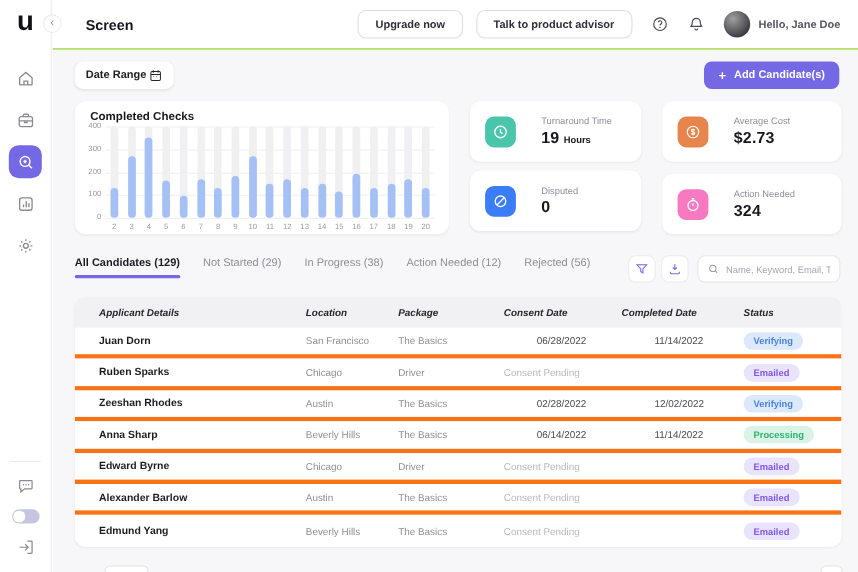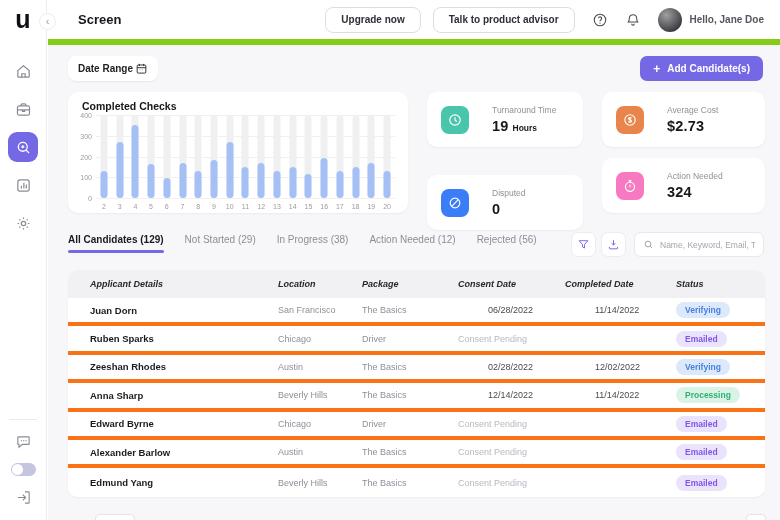--- a/index.html
+++ b/index.html
@@ -17,21 +17,21 @@
   .nav-item span { display:flex; }
   .side-bottom { position:absolute; bottom:14px; left:0; right:0; display:flex; flex-direction:column; align-items:center; gap:13px; }
   .side-div { width:28px; height:1px; background:#e9e9ee; }
   .side-bottom .bicon { color:#8a8a94; display:flex; }
   .side-bottom .bicon svg { width:17px; height:17px; }
   .toggle { width:25px; height:13px; border-radius:8px; background:#c4c5de; position:relative; cursor:pointer; }
   .toggle::after { content:""; position:absolute; left:1px; top:1px; width:11px; height:11px; border-radius:50%; background:#fff; }
   .collapse { position:absolute; left:39px; top:13px; width:17px; height:17px; border-radius:50%; background:#fff; border:1px solid #ececf0; z-index:3; display:flex; align-items:center; justify-content:center; color:#9a9aa3; font-size:11px; line-height:1; cursor:pointer; }
 
   
-  .header { position:absolute; left:48px; right:0; top:0; height:45px; background:#fff; border-bottom:6px solid #84cc16; display:flex; align-items:center; padding:0 16px; z-index:1; }
+  .header { position:absolute; left:48px; right:0; top:0; height:45px; background:#fff; border-bottom:1px solid #84cc16; display:flex; align-items:center; padding:0 16px; z-index:1; }
   .page-title { font-weight:bold; font-size:13px; color:#17171d; margin-left:14px; }
   .hdr-spacer { flex:1; }
   .hdr-btn { height:26px; padding:0 15px; border:1px solid #dedee2; border-radius:8px; background:#fff; font-family:inherit; font-weight:bold; font-size:10px; color:#2e2e36; cursor:pointer; margin-left:12px; }
   .hdr-ico { color:#4a4a52; display:flex; margin-left:17px; cursor:pointer; }
   .hdr-ico svg { width:16px; height:16px; }
   .avatar { width:24px; height:24px; border-radius:50%; margin-left:17px; background:radial-gradient(circle at 35% 30%, #a0a0a0, #3a3a42 75%); cursor:pointer; }
   .greeting { font-size:10px; font-weight:bold; color:#55555e; margin-left:8px; }
 
   
   .content { position:absolute; left:48px; right:0; top:45px; bottom:0; background:#f7f7f9; }
@@ -52,21 +52,21 @@
   .bars { position:absolute; inset:0; display:flex; justify-content:space-around; }
   .slot { position:relative; flex:1; max-width:16px; }
   .track { position:absolute; left:50%; transform:translateX(-50%); top:0; bottom:0; width:7px; border-radius:4px; }
   .fill { position:absolute; left:50%; transform:translateX(-50%); bottom:0; width:7px; border-radius:4px; }
   .xlab { position:absolute; left:50%; transform:translateX(-50%); bottom:-12px; font-size:7px; color:#9a9aa3; }
 
   
   .stat-card { position:absolute; display:flex; align-items:center; padding-left:14px; gap:23px; }
   .stat-card.s0 { left:379px; top:47px;  width:156px; height:55px; }
   .stat-card.s1 { left:554px; top:47px;  width:163px; height:55px; }
-  .stat-card.s2 { left:379px; top:130px; width:156px; height:55px; }
+  .stat-card.s2 { left:379px; top:110px; width:156px; height:55px; }
   .stat-card.s3 { left:554px; top:113px; width:163px; height:55px; }
   .stat-icon { width:28px; height:28px; border-radius:8px; color:#fff; display:flex; align-items:center; justify-content:center; flex:none; }
   .stat-icon svg { width:16px; height:16px; }
   .stat-label { font-size:8.5px; color:#8f8f99; margin-bottom:3px; }
   .stat-valrow { display:flex; align-items:baseline; }
   .stat-value { font-size:14.5px; font-weight:bold; color:#17171c; letter-spacing:.2px; }
   .stat-unit { font-size:8.5px; font-weight:bold; color:#17171c; margin-left:4px; }
 
   
   .tabs { position:absolute; left:20px; top:189px; display:flex; gap:21px; }
@@ -451,21 +451,21 @@
     <span class="c-pkg">The Basics</span>
     <span class="c-consent c-date">02/28/2022</span>
     <span class="c-completed c-date">12/02/2022</span>
     <span class="pill" style="background: rgb(220, 233, 251); color: rgb(74, 128, 224);">Verifying</span>
   </div>
 
   <div class="t-row">
     <span class="c-name">Anna Sharp</span>
     <span class="c-loc">Beverly Hills</span>
     <span class="c-pkg">The Basics</span>
-    <span class="c-consent c-date">12/14/2022</span>
+    <span class="c-consent c-date">06/14/2022</span>
     <span class="c-completed c-date">11/14/2022</span>
     <span class="pill" style="background: rgb(218, 243, 231); color: rgb(46, 178, 115);">Processing</span>
   </div>
 
   <div class="t-row">
     <span class="c-name">Edward Byrne</span>
     <span class="c-loc">Chicago</span>
     <span class="c-pkg">Driver</span>
     <span class="c-consent c-pending">Consent Pending</span>
     <span class="c-completed c-date"></span>

